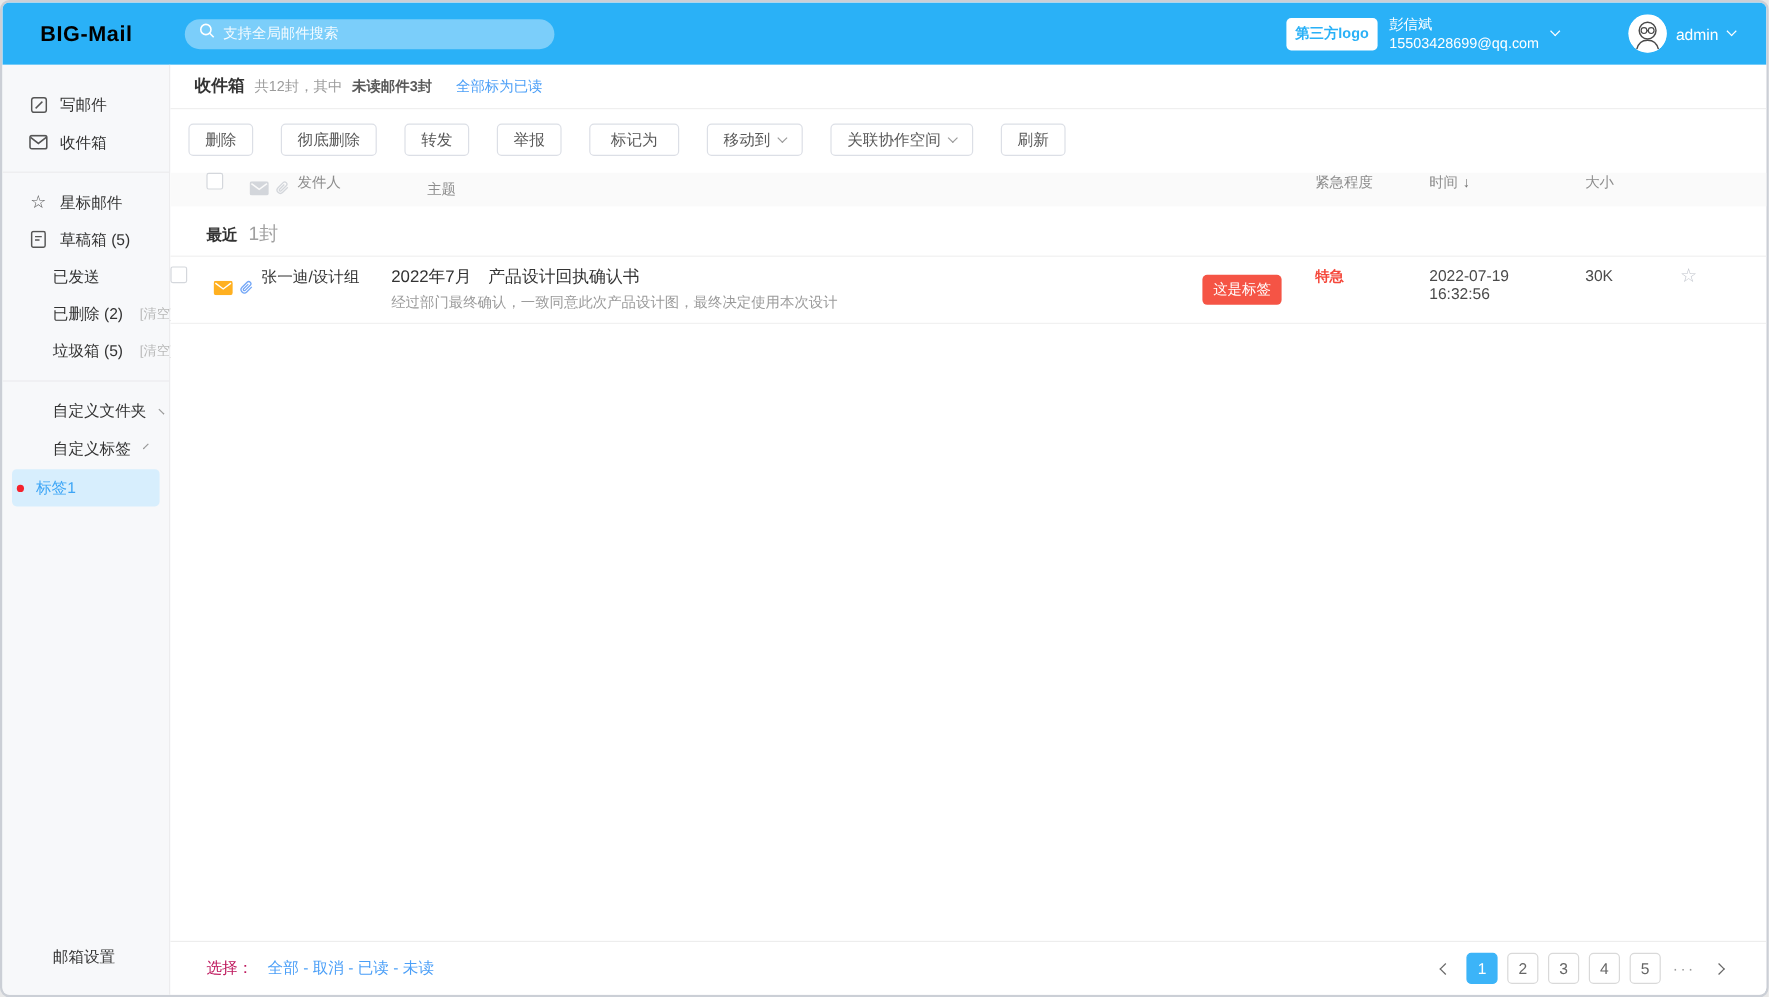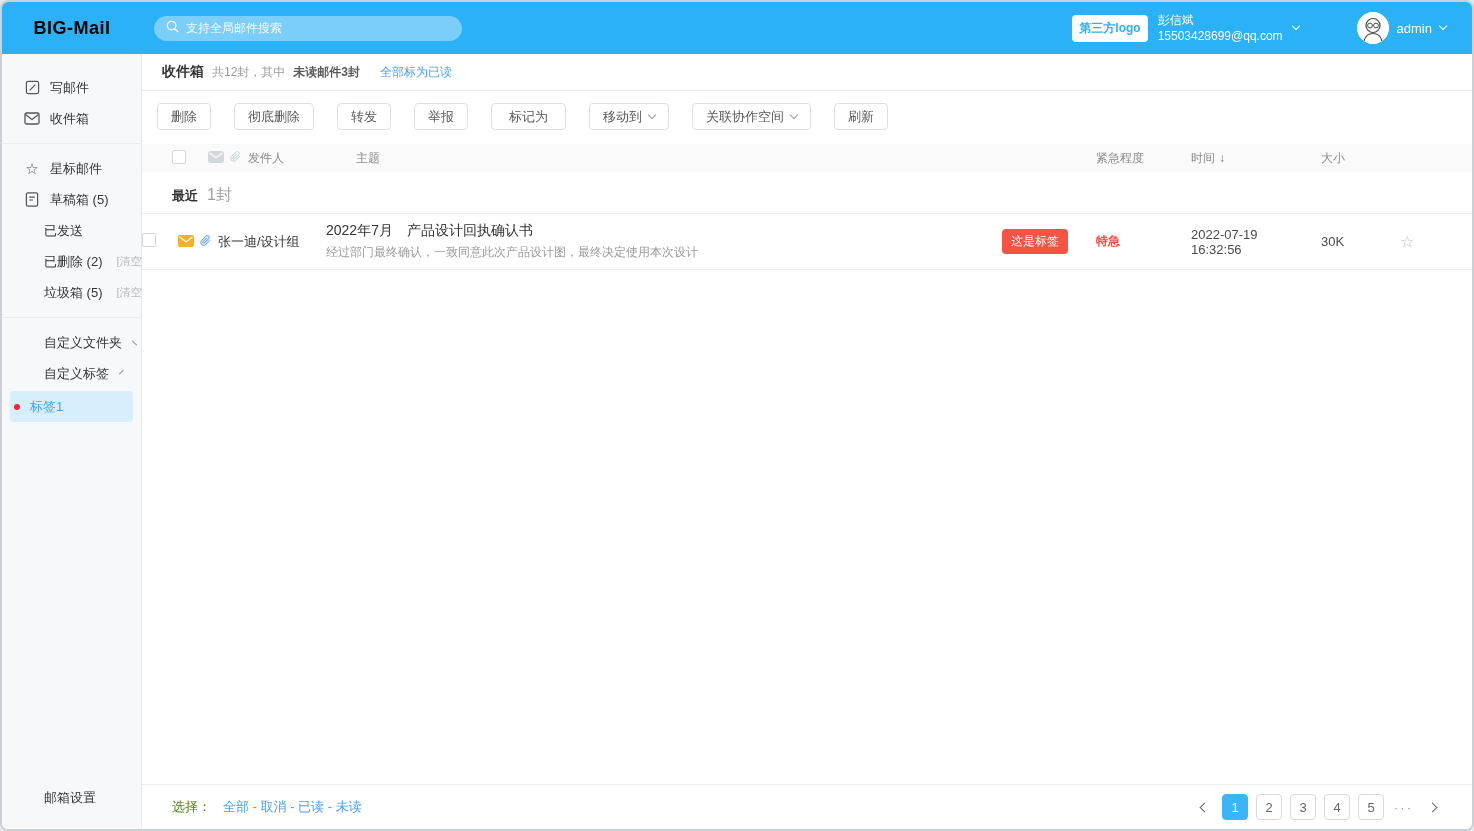--- a/index.html
+++ b/index.html
@@ -73,21 +73,21 @@
   .toolbar { display:flex; gap:23px; padding:12px 20px 12px 15px; flex-shrink:0; }
   .btn {
     height:27px; padding:0 13px; background:#fff; border:1px solid #dcdfe6; border-radius:4px;
     font-size:13px; color:#595959; display:flex; align-items:center; gap:7px; cursor:pointer; white-space:nowrap;
     font-family:inherit;
   }
   .btn .chev { color:#9a9a9a; }
   .btn.wide { padding:0 17px; }
 
   
-  .row-grid { display:flex; align-items:center; padding-left:30px; }
+  .row-grid { display:flex; padding-left:30px; }
   .c-check { width:36px; flex-shrink:0; }
   .c-icons { width:40px; flex-shrink:0; display:flex; align-items:center; gap:6px; }
   .c-sender { width:108px; flex-shrink:0; font-size:13px; color:#333; }
   .c-subject { flex:1; min-width:0; display:flex; align-items:center; justify-content:space-between; padding-right:14px; }
   .c-urgency { width:95px; flex-shrink:0; padding-left:14px; font-size:12px; }
   .c-time { width:130px; flex-shrink:0; padding-left:14px; font-size:12px; }
   .c-size { width:75px; flex-shrink:0; padding-left:14px; font-size:12px; }
   .c-star { width:90px; flex-shrink:0; padding-left:18px; }
 
   .list-header { height:28px; background:#fafafa; margin-top:2px; flex-shrink:0; color:#8c8c8c; font-size:12px; }
@@ -110,21 +110,21 @@
   .urgent { color:#f5483b; font-weight:600; }
   .c-time.val { color:#4a4a4a; font-size:13px; }
   .c-size.val { color:#4a4a4a; font-size:13px; }
   .row-star { font-size:16px; color:#c0c4cc; cursor:pointer; line-height:1; }
 
   .main-empty { flex:1; }
 
   
   .footer { height:45px; border-top:1px solid #ededed; display:flex; align-items:center; padding:0 30px; justify-content:space-between; flex-shrink:0; }
   .select-group { display:flex; align-items:center; gap:12px; font-size:13px; }
-  .select-label { color:#4d7c0f; }
+  .select-label { color:#be185d; }
   .select-links { color:#4b9ff7; cursor:pointer; }
   .pagination { display:flex; align-items:center; gap:8px; }
   .page-arrow { border:none; background:transparent; color:#666; padding:4px 6px; cursor:pointer; display:flex; align-items:center; }
   .page-btn {
     width:26px; height:26px; border:1px solid #d9d9d9; border-radius:4px; background:#fff;
     color:#666; font-size:13px; cursor:pointer; display:flex; align-items:center; justify-content:center;
     font-family:inherit;
   }
   .page-btn.active { background:#3cb4f8; border-color:#3cb4f8; color:#fff; }
   .page-ellipsis { color:#999; font-size:13px; padding:0 2px; letter-spacing:2px; }

